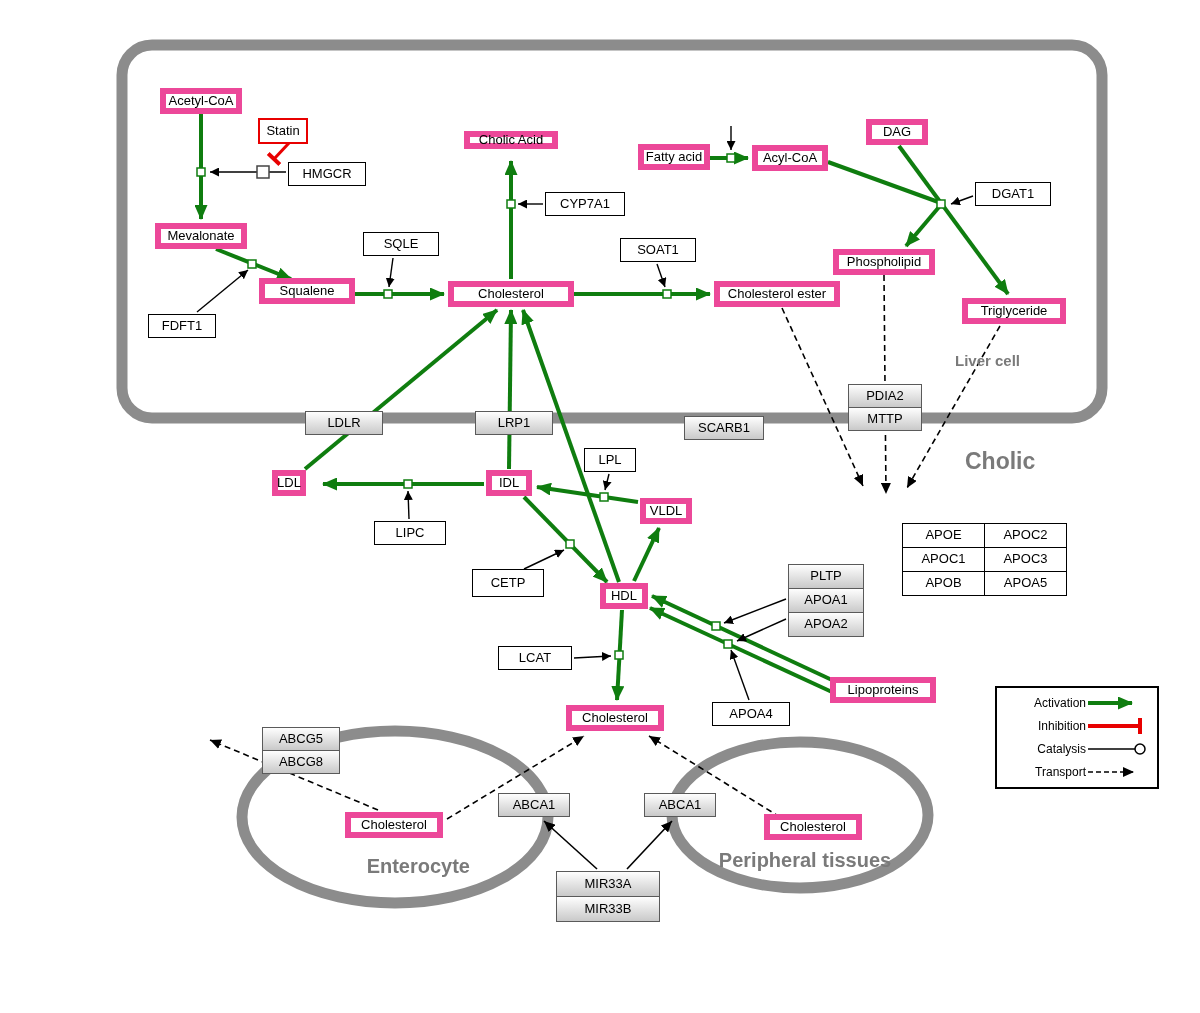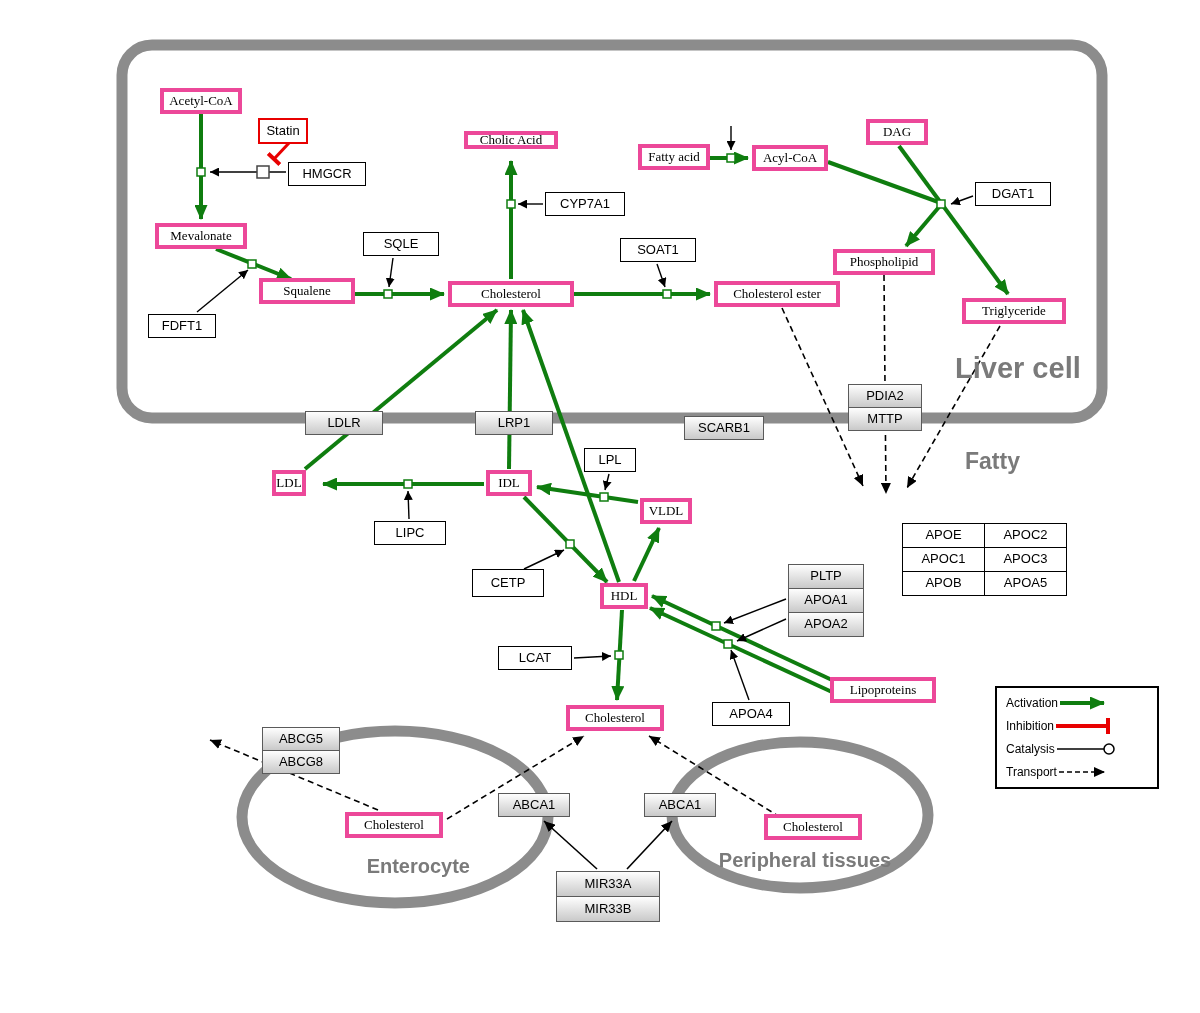--- a/index.html
+++ b/index.html
@@ -2,29 +2,29 @@
 <html><head>
 <meta charset="utf-8">
 <style>
   html,body{margin:0;padding:0;background:#fff;}
   .canvas{position:relative;width:1200px;height:1013px;background:#fff;overflow:hidden;
           font-family:"Liberation Sans",sans-serif;}
   svg.edges{position:absolute;left:0;top:0;}
   .node{position:absolute;display:flex;align-items:center;justify-content:center;
         box-sizing:border-box;font:13px/1.15 "Liberation Sans",sans-serif;color:#000;
         text-align:center;background:#fff;}
-  .met{border:4px solid #ec4899;font-family:Liberation Serif, serif;}
+  .met{border:6px solid #ec4899;}
   .enz{border:1px solid #000;}
   .gray{border:1px solid #5a5a5a;background:linear-gradient(#fefefe,#c9c9c9);}
   .statin{border:2px solid #e80000;}
   .region{position:absolute;font-weight:bold;color:#7a7a7a;}
   .legend{position:absolute;left:995px;top:686px;width:164px;height:103px;border:2px solid #000;
           background:#fff;box-sizing:border-box;padding:7px 9px;display:flex;
           flex-direction:column;justify-content:space-between;}
-  .lrow{display:flex;align-items:center;justify-content:flex-start;
+  .lrow{display:flex;align-items:center;justify-content:flex-end;
         font:12px "Liberation Sans",sans-serif;color:#000;}
   .lrow svg{flex:none;}
 </style>
 </head>
 <body>
 
 <div class="canvas">
 
   <svg class="edges" width="1200" height="1013">
     <defs>
@@ -172,22 +172,22 @@
 
   <div class="node gray" style="left:262px;top:727px;width:78px;height:24px">ABCG5</div>
   <div class="node gray" style="left:262px;top:750px;width:78px;height:24px">ABCG8</div>
   <div class="node met" style="left:345px;top:812px;width:98px;height:26px">Cholesterol</div>
   <div class="node gray" style="left:498px;top:793px;width:72px;height:24px">ABCA1</div>
   <div class="node gray" style="left:644px;top:793px;width:72px;height:24px">ABCA1</div>
   <div class="node met" style="left:764px;top:814px;width:98px;height:26px">Cholesterol</div>
   <div class="node gray" style="left:556px;top:871px;width:104px;height:26px">MIR33A</div>
   <div class="node gray" style="left:556px;top:896px;width:104px;height:26px">MIR33B</div>
 
-  <div class="region" style="left:955px;top:352px;width:150px;font-size:29px">Liver cell</div>
-  <div class="region" style="left:965px;top:448px;width:120px;font-size:23px">Fatty</div>
+  <div class="region" style="left:955px;top:352px;width:150px;font-size:15px">Liver cell</div>
+  <div class="region" style="left:965px;top:448px;width:120px;font-size:23px">Cholic</div>
   <div class="region" style="left:330px;top:855px;width:140px;font-size:20px;text-align:right">Enterocyte</div>
   <div class="region" style="left:705px;top:849px;width:200px;font-size:20px;text-align:center">Peripheral tissues</div>
 
   <div class="legend">
     <div class="lrow">
       <span>Activation</span>
       <svg width="62" height="16">
         <line x1="2" y1="8" x2="46" y2="8" stroke="#0f7d0f" stroke-width="4" marker-end="url(#ag)"></line>
       </svg>
     </div>

